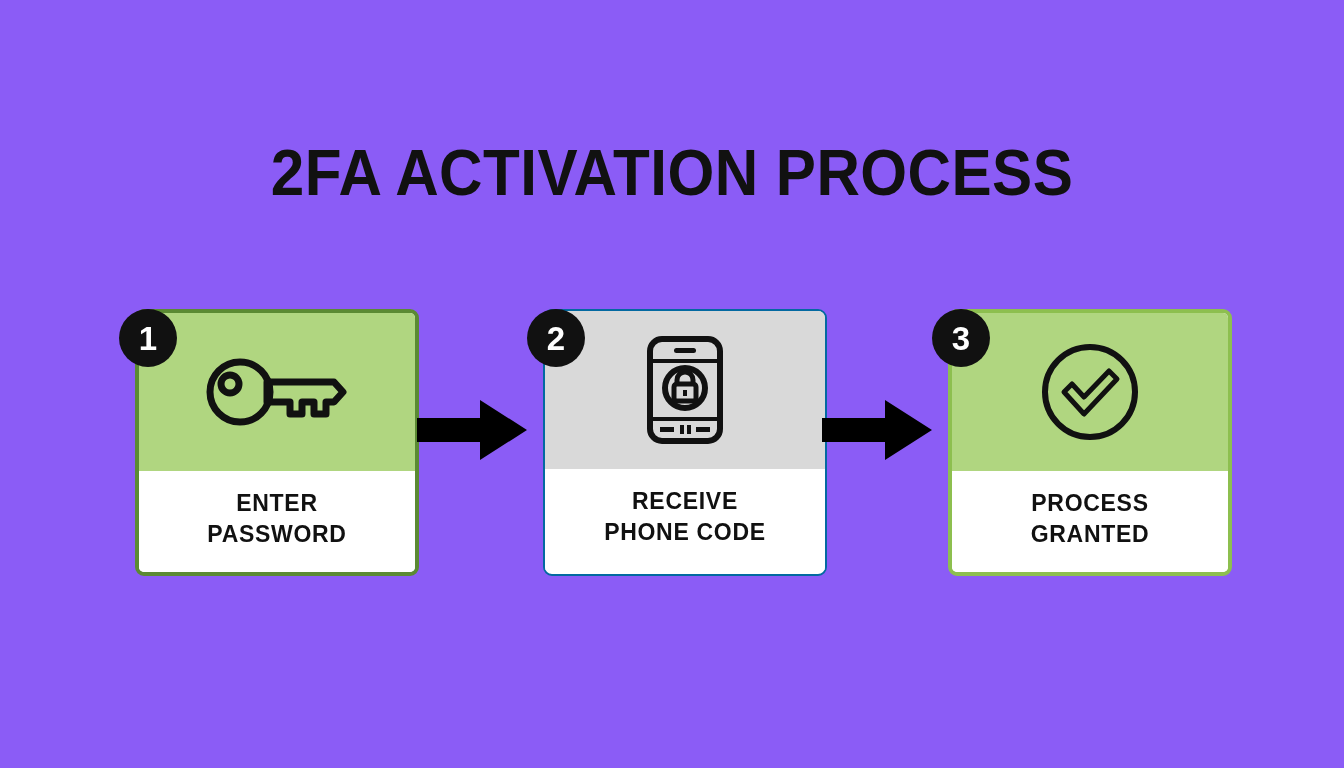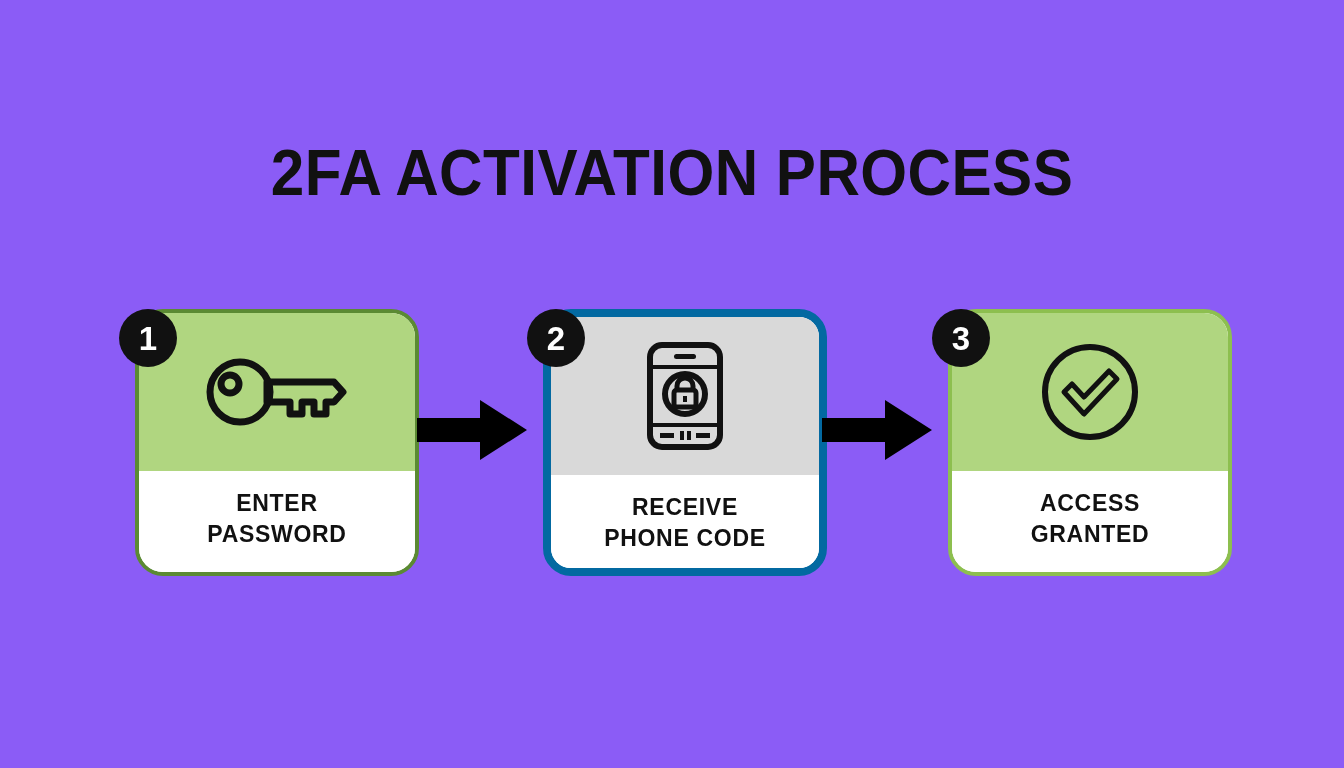--- a/index.html
+++ b/index.html
@@ -39,27 +39,27 @@
     transform-origin: 50% 50%;
     white-space: nowrap;
   }
 
   
   .card {
     position: absolute;
     top: 309px;
     width: 284px;
     height: 267px;
-    border-radius: 28px;
+    border-radius: 9px;
     box-sizing: border-box;
     overflow: hidden;
     background: #ffffff;
   }
   .card-1 { left: 135px; border: 4px solid #5b8a33; }
-  .card-2 { left: 543px; border: 8px solid #0369a1; }
+  .card-2 { left: 543px; border: 2px solid #0369a1; }
   .card-3 { left: 948px; border: 4px solid #8dbf4f; }
 
   .card-top {
     position: absolute;
     left: 0; top: 0;
     width: 100%;
     height: 158px;
     display: flex;
     align-items: center;
     justify-content: center;
@@ -190,21 +190,21 @@
   </div>
 
   <div class="card card-3">
     <div class="card-top">
       <svg class="icon-svg" width="104" height="104" viewBox="0 0 104 104">
         <circle cx="52" cy="52" r="45" fill="none" stroke="#111111" stroke-width="6"></circle>
         <path d="M26,52 L34,44 L46,57 L71,31 L79,39 L46,74 Z" fill="none" stroke="#111111" stroke-width="5" stroke-linejoin="round"></path>
       </svg>
     </div>
     <div class="card-bottom">
-      <div class="card-label">ACCESS
+      <div class="card-label">PROCESS
 GRANTED</div>
     </div>
   </div>
   <div class="badge badge-3">
     <span>3</span>
   </div>
 
 </div>
 
 </body></html>

